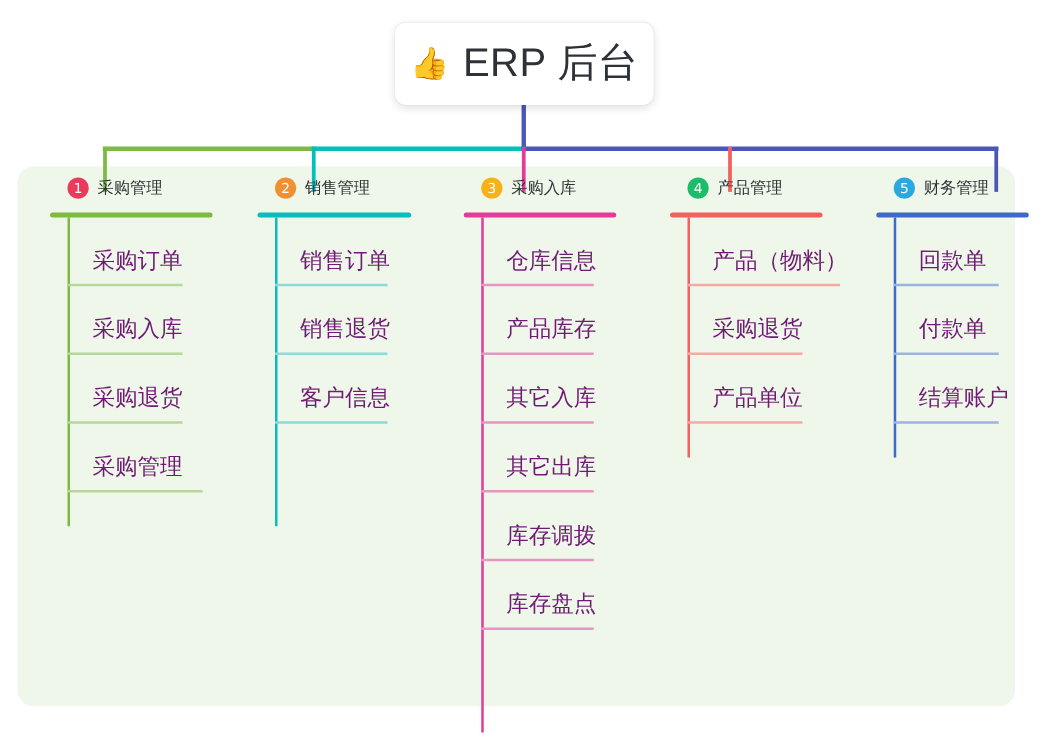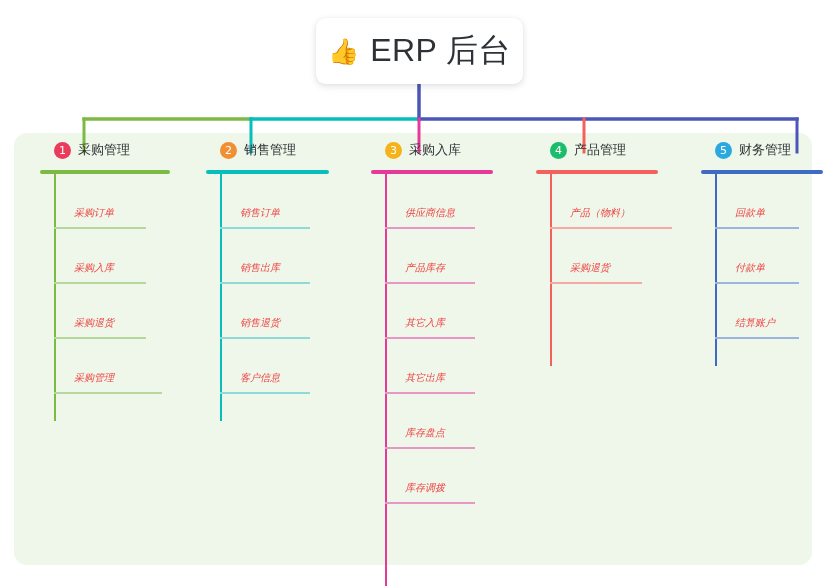--- a/index.html
+++ b/index.html
@@ -126,24 +126,23 @@
   }
   .leaf {
     position: relative;
     height: 55px;
     box-sizing: border-box;
   }
   .leaf-text {
     position: absolute;
     left: 20px;
     bottom: 9px;
-    font-size: 10px;
-    color: #ef4444;
+    font-size: 18px;
+    color: #701a75;
     white-space: nowrap;
-    font-style: italic;
   }
   .leaf-rule {
     position: absolute;
     left: 0;
     bottom: 0;
     height: 1.6px;
   }
 </style>
 </head>
 <body>
@@ -202,83 +201,83 @@
           <span class="col-title">销售管理</span>
         </div>
         <div class="col-rule" style="width: 123px; background: rgb(6, 191, 189); margin-left: 4px;"></div>
         <div class="col-body">
           <div class="spine" style="height: 247px; background: rgb(6, 191, 189);"></div>
           <div class="leaf">
             <span class="leaf-text">销售订单</span>
             <div class="leaf-rule" style="width: 90px; background: rgb(143, 217, 214);"></div>
           </div>
           <div class="leaf">
-            <span class="leaf-text">销售出库</span>
-            <div class="leaf-rule" style="width: 90px; background: rgb(143, 217, 214);"></div>
-          </div>
-          <div class="leaf">
             <span class="leaf-text">销售退货</span>
             <div class="leaf-rule" style="width: 90px; background: rgb(143, 217, 214);"></div>
           </div>
           <div class="leaf">
             <span class="leaf-text">客户信息</span>
             <div class="leaf-rule" style="width: 90px; background: rgb(143, 217, 214);"></div>
           </div>
         </div>
       </div>
       <div class="column" style="left: 353px; width: 170px;">
         <div class="col-header">
           <span class="badge" style="background: rgb(245, 178, 26);">3</span>
           <span class="col-title">采购入库</span>
         </div>
         <div class="col-rule" style="width: 122px; background: rgb(229, 58, 154); margin-left: 4px;"></div>
         <div class="col-body">
           <div class="spine" style="height: 412px; background: rgb(229, 58, 154);"></div>
           <div class="leaf">
-            <span class="leaf-text">供应商信息</span>
+            <span class="leaf-text">仓库信息</span>
             <div class="leaf-rule" style="width: 90px; background: rgb(232, 150, 196);"></div>
           </div>
           <div class="leaf">
             <span class="leaf-text">产品库存</span>
             <div class="leaf-rule" style="width: 90px; background: rgb(232, 150, 196);"></div>
           </div>
           <div class="leaf">
             <span class="leaf-text">其它入库</span>
             <div class="leaf-rule" style="width: 90px; background: rgb(232, 150, 196);"></div>
           </div>
           <div class="leaf">
             <span class="leaf-text">其它出库</span>
             <div class="leaf-rule" style="width: 90px; background: rgb(232, 150, 196);"></div>
           </div>
           <div class="leaf">
+            <span class="leaf-text">库存调拨</span>
+            <div class="leaf-rule" style="width: 90px; background: rgb(232, 150, 196);"></div>
+          </div>
+          <div class="leaf">
             <span class="leaf-text">库存盘点</span>
-            <div class="leaf-rule" style="width: 90px; background: rgb(232, 150, 196);"></div>
-          </div>
-          <div class="leaf">
-            <span class="leaf-text">库存调拨</span>
             <div class="leaf-rule" style="width: 90px; background: rgb(232, 150, 196);"></div>
           </div>
         </div>
       </div>
       <div class="column" style="left: 518px; width: 170px;">
         <div class="col-header">
           <span class="badge" style="background: rgb(27, 189, 107);">4</span>
           <span class="col-title">产品管理</span>
         </div>
         <div class="col-rule" style="width: 122px; background: rgb(244, 96, 92); margin-left: 4px;"></div>
         <div class="col-body">
           <div class="spine" style="height: 192px; background: rgb(244, 96, 92);"></div>
           <div class="leaf">
             <span class="leaf-text">产品（物料）</span>
             <div class="leaf-rule" style="width: 122px; background: rgb(245, 169, 164);"></div>
           </div>
           <div class="leaf">
             <span class="leaf-text">采购退货</span>
             <div class="leaf-rule" style="width: 92px; background: rgb(245, 169, 164);"></div>
           </div>
+          <div class="leaf">
+            <span class="leaf-text">产品单位</span>
+            <div class="leaf-rule" style="width: 92px; background: rgb(245, 169, 164);"></div>
+          </div>
         </div>
       </div>
       <div class="column" style="left: 683px; width: 160px;">
         <div class="col-header">
           <span class="badge" style="background: rgb(42, 169, 224);">5</span>
           <span class="col-title">财务管理</span>
         </div>
         <div class="col-rule" style="width: 122px; background: rgb(63, 107, 196); margin-left: 4px;"></div>
         <div class="col-body">
           <div class="spine" style="height: 192px; background: rgb(63, 107, 196);"></div>

